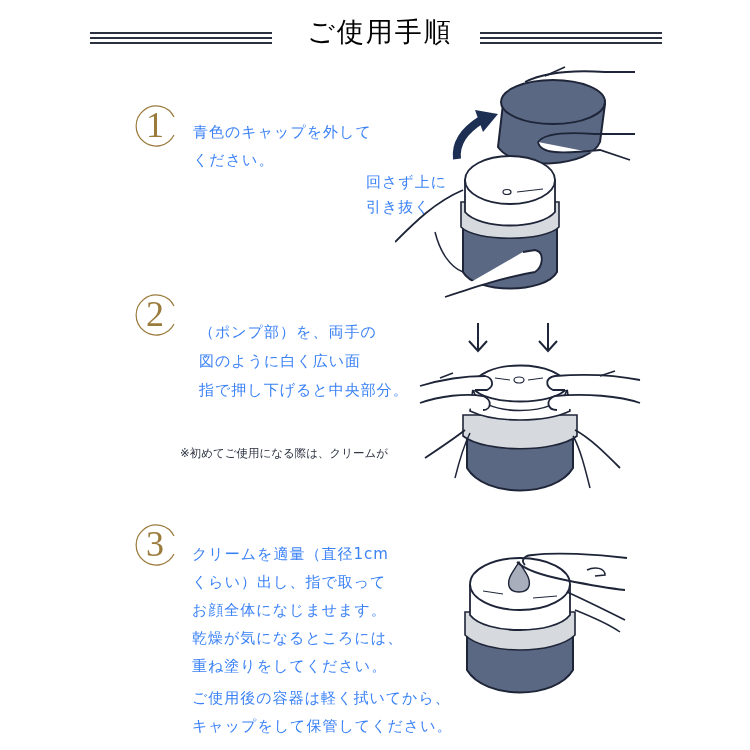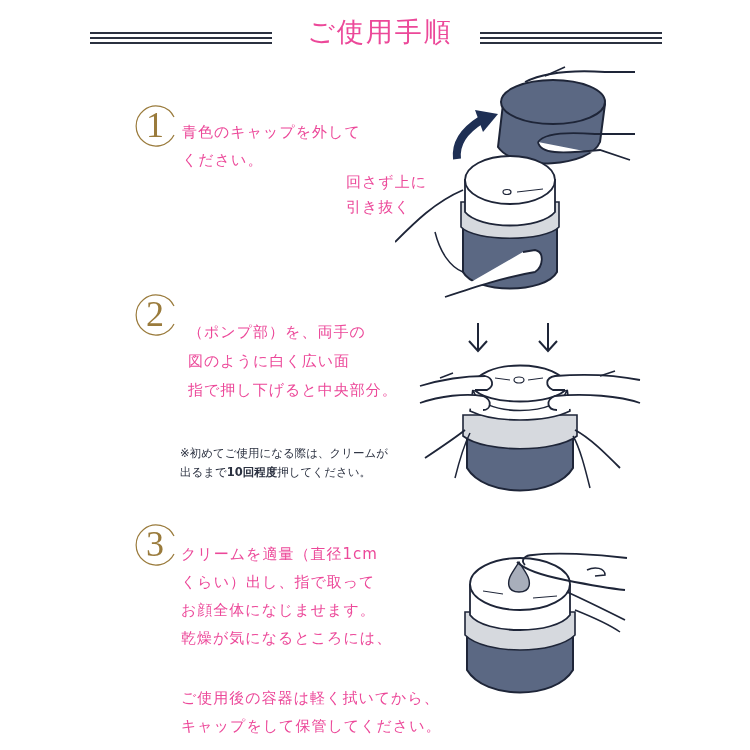--- a/index.html
+++ b/index.html
@@ -4,28 +4,28 @@
   <style>
     html, body { margin: 0; padding: 0; background: #ffffff; }
     body { width: 750px; height: 750px; position: relative; overflow: hidden;
            font-family: "DejaVu Sans", sans-serif; color: #2b3140; }
     .header { position: absolute; top: 10px; left: 0; width: 750px; height: 50px; }
     .header .lines { position: absolute; top: 22px; width: 182px; height: 14px; }
     .header .lines span { display: block; height: 2px; background: #2b3140; margin-bottom: 3px; }
     .header .lines.left { left: 90px; }
     .header .lines.right { left: 480px; }
     .header .title { position: absolute; left: 295px; top: 4px; width: 170px; text-align: center;
-            font-family: "DejaVu Serif", serif; font-size: 27px; color: #ec4899; letter-spacing: 2px; }
+            font-family: "DejaVu Serif", serif; font-size: 27px; color: #000000; letter-spacing: 2px; }
 
     .step-num { position: absolute; width: 46px; height: 46px; }
     .step-num svg { position: absolute; left: 0; top: 0; }
     .step-num .digit { position: absolute; left: 0; top: 1px; width: 42px; text-align: center;
             font-family: "Liberation Serif", serif; font-size: 36px; color: #9a7b3c; line-height: 42px; }
 
-    .txt { position: absolute; font-size: 15px; line-height: 28px; color: #ec4899; white-space: nowrap; letter-spacing: 1px; }
+    .txt { position: absolute; font-size: 15px; line-height: 28px; color: #3b82f6; white-space: nowrap; letter-spacing: 1px; margin-left: 11px; }
     .note { position: absolute; font-size: 11.5px; line-height: 19px; color: #2b3140; white-space: nowrap; text-align: left; }
     .note b { font-weight: bold; }
     .illus { position: absolute; }
   </style>
 </head>
 <body>
 
 <div class="header">
   <div class="lines left">
       <span></span>
@@ -43,21 +43,21 @@
 <div class="step-num" style="left:134px; top:103px;">
   <svg width="46" height="46">
     <path d="M40 14 A20 20 0 1 0 40 32" fill="none" stroke="#9a7b3c" stroke-width="1.2"></path>
   </svg>
   <div class="digit">1</div>
 </div>
 <div class="txt" style="left:182px; top:118px;">
   <div>青色のキャップを外して</div>
   <div>ください。</div>
 </div>
-<div class="txt" style="left:346px; top:170px; font-size:15px; line-height:25px;">
+<div class="txt" style="left:355px; top:170px; font-size:15px; line-height:25px;">
   <div>回さず上に</div>
   <div>引き抜く</div>
 </div>
 
 <svg class="illus" style="left:395px; top:62px;" width="250" height="240" viewBox="0 0 250 240">
 
   <path d="M62 97 C 60 80, 70 68, 86 58" fill="none" stroke="#1e2f54" stroke-width="8"></path>
   <polygon points="80,48 103,52 88,70" fill="#1e2f54"></polygon>
 
   <g>
@@ -90,21 +90,20 @@
   </svg>
   <div class="digit">2</div>
 </div>
 <div class="txt" style="left:188px; top:318px; line-height:29px;">
   <div>（ポンプ部）を、両手の</div>
   <div>図のように白く広い面</div>
   <div>指で押し下げると中央部分。</div>
 </div>
 <div class="note" style="left:180px; top:444px; width:235px;">
   <div>※初めてご使用になる際は、クリームが</div>
-  <div><span>出るまで</span><b>10回程度</b><span>押してください。</span></div>
 </div>
 
 <svg class="illus" style="left:415px; top:318px;" width="230" height="185" viewBox="0 0 230 185">
 
   <g stroke="#1e2538" stroke-width="2" fill="none">
     <path d="M63 5 L 63 32"></path>
       <path d="M54 23 L 63 33 L 72 23"></path>
   </g>
   <g stroke="#1e2538" stroke-width="2" fill="none">
     <path d="M133 5 L 133 32"></path>
@@ -137,20 +136,21 @@
   <svg width="46" height="46">
     <path d="M40 14 A20 20 0 1 0 40 32" fill="none" stroke="#9a7b3c" stroke-width="1.2"></path>
   </svg>
   <div class="digit">3</div>
 </div>
 <div class="txt" style="left:181px; top:540px; line-height:28px;">
   <div>クリームを適量（直径1cm</div>
   <div>くらい）出し、指で取って</div>
   <div>お顔全体になじませます。</div>
   <div>乾燥が気になるところには、</div>
+  <div>重ね塗りをしてください。</div>
 </div>
 <div class="txt" style="left:181px; top:684px; line-height:28px;">
   <div>ご使用後の容器は軽く拭いてから、</div>
   <div>キャップをして保管してください。</div>
 </div>
 
 <svg class="illus" style="left:455px; top:540px;" width="185" height="160" viewBox="0 0 185 160">
   <g>
     <path d="M12 85 L 12 130 C 30 160, 100 160, 118 130 L 118 85 Z" fill="#5b6883" stroke="#1e2538" stroke-width="2"></path>
     <path d="M10 72 L 10 95 C 30 115, 100 115, 120 95 L 120 72 Z" fill="#d6d9de" stroke="#1e2538" stroke-width="1.6"></path>

